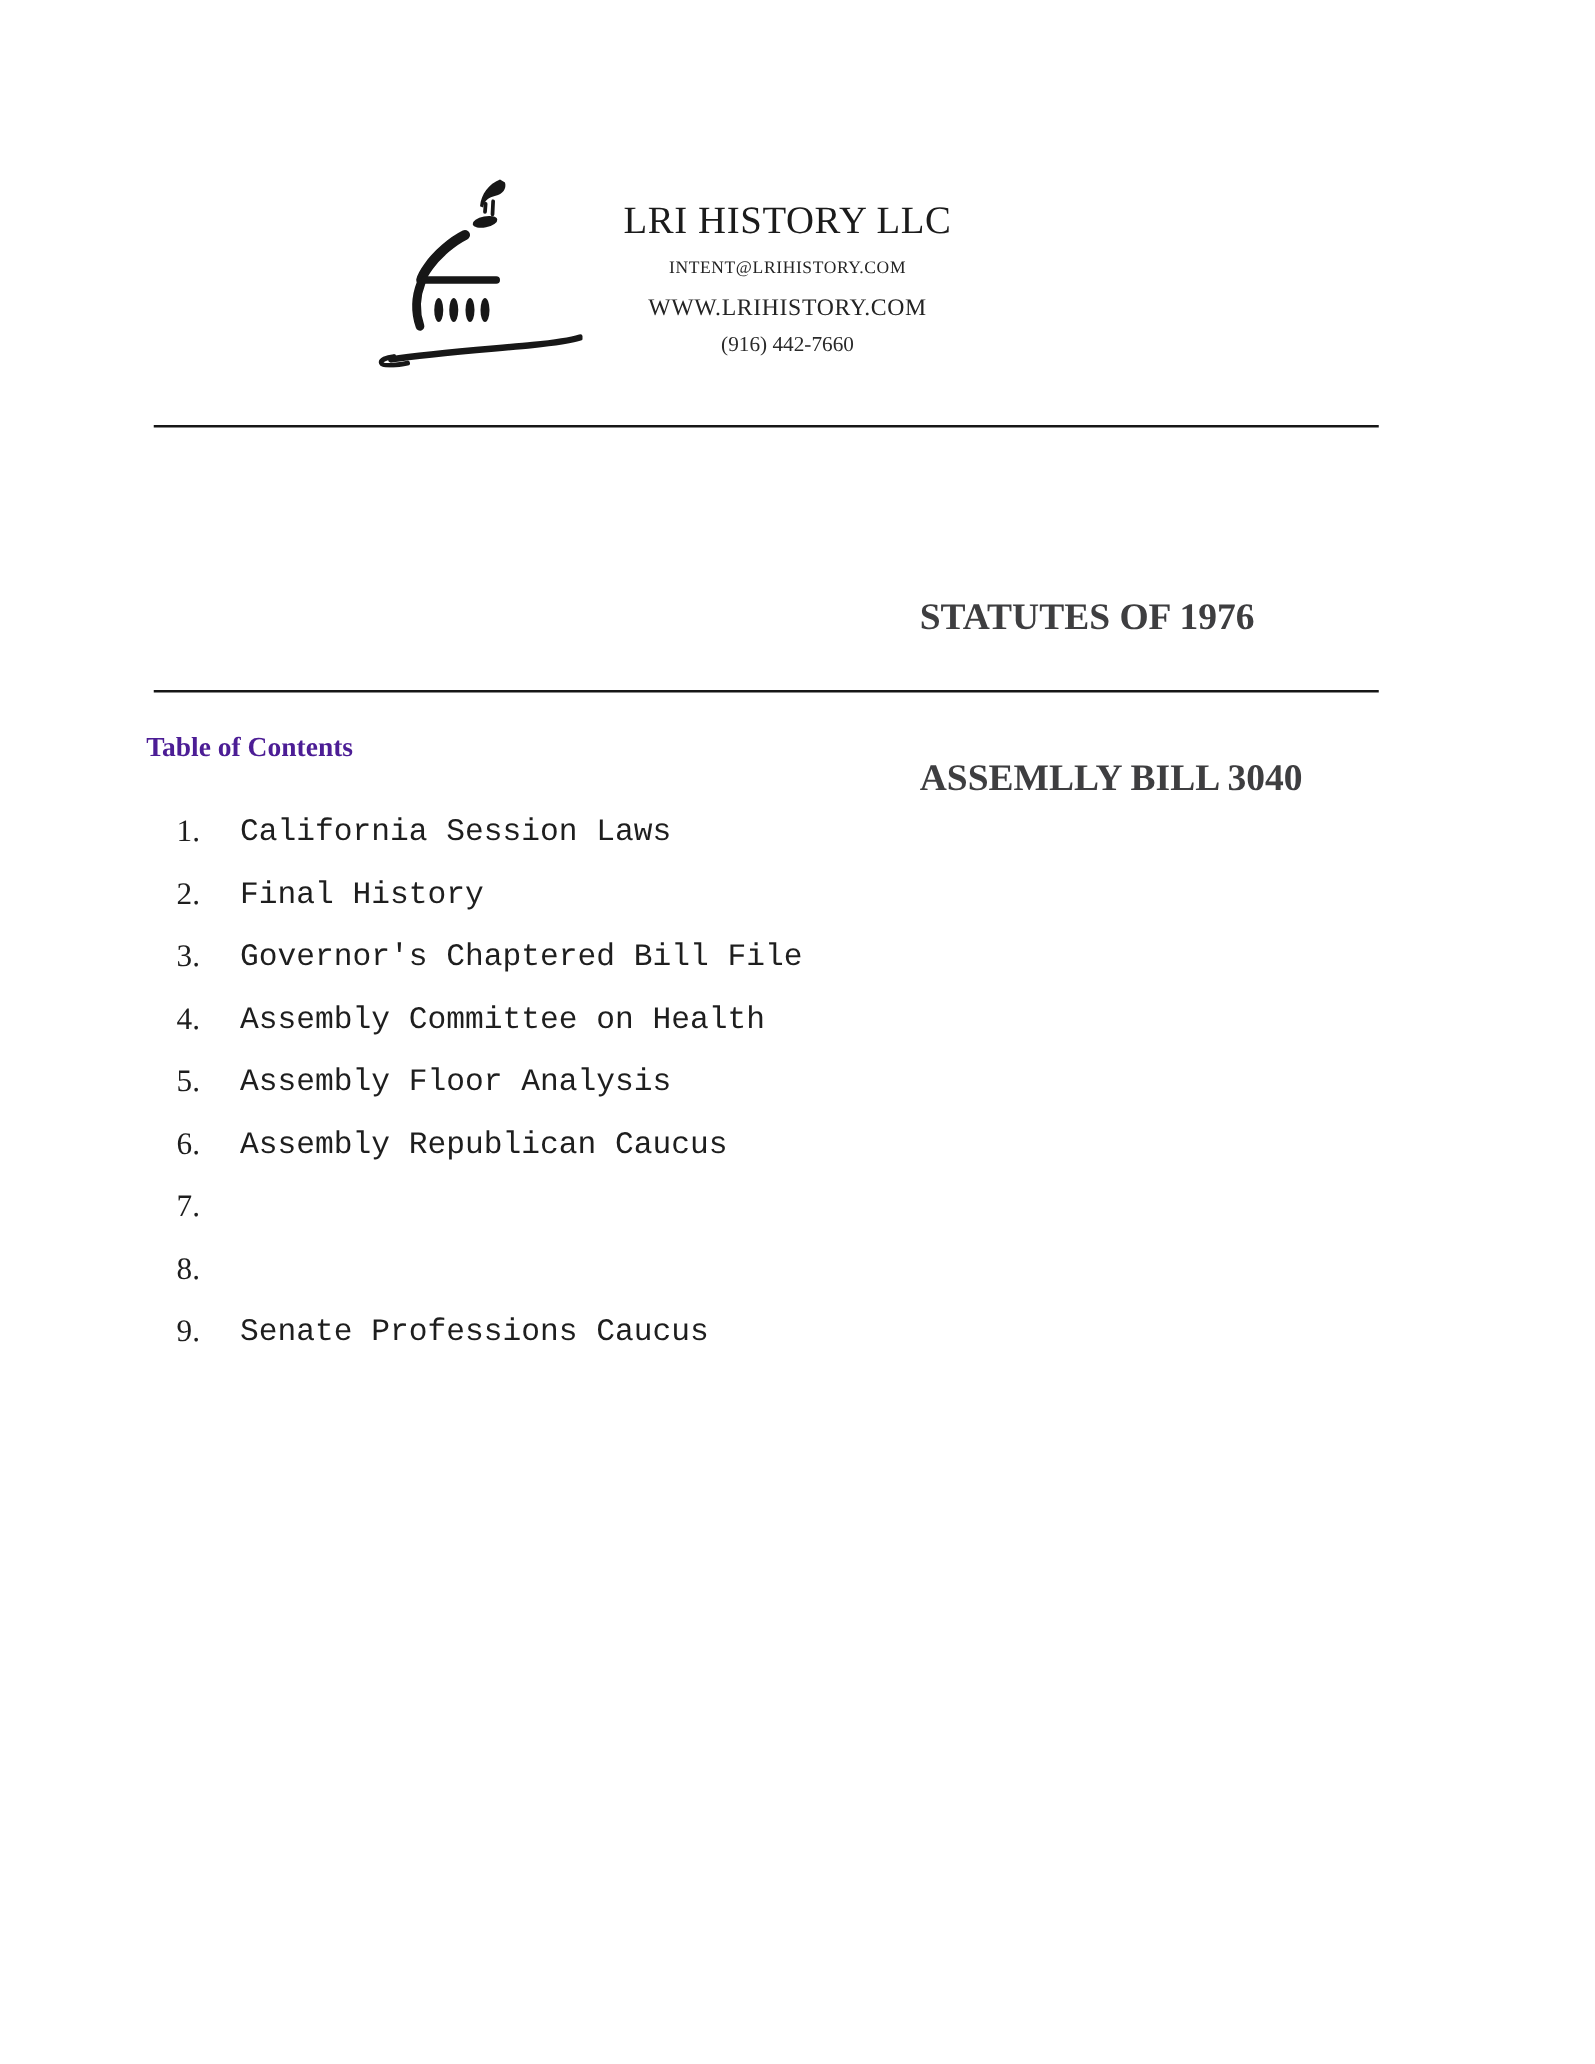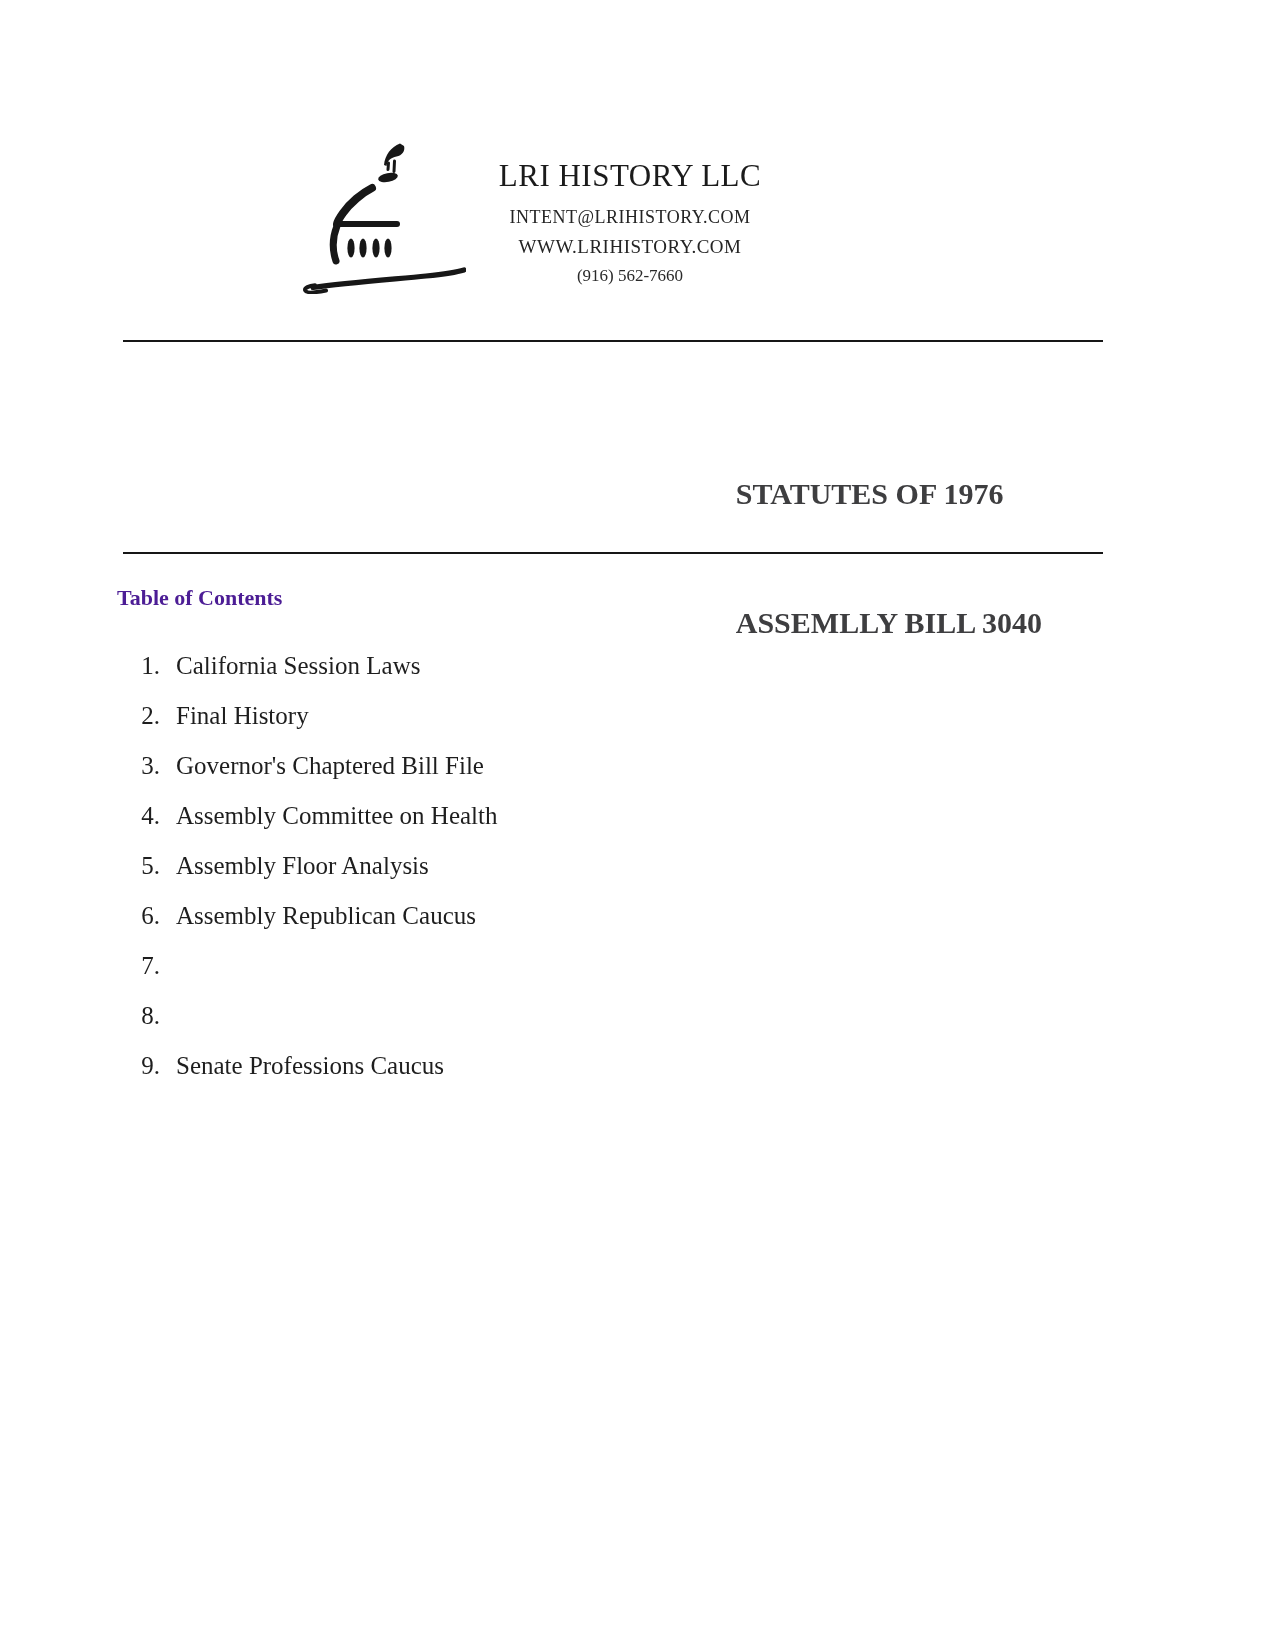--- a/index.html
+++ b/index.html
@@ -25,21 +25,21 @@
   
   .hdr-line {
     position: absolute;
     left: 430px;
     width: 400px;
     text-align: center;
     color: #1b1b1b;
     white-space: pre;
   }
   .company  { top: 158px; font-size: 31px; letter-spacing: 0.5px; }
-  .email    { top: 207px; font-size: 18px; letter-spacing: 0.5px; color: #242424; font-family: Liberation Serif, serif; }
+  .email    { top: 207px; font-size: 14px; letter-spacing: 0.5px; color: #242424; font-family: Liberation Serif, serif; }
   .website  { top: 236px; font-size: 19px; letter-spacing: 0.5px; color: #242424; }
   .phone    { top: 266px; font-size: 17px; color: #2a2a2a; }
 
   
   .rule {
     position: absolute;
     left: 123px;
     width: 980px;
     height: 2px;
     background: #161616;
@@ -71,21 +71,21 @@
   }
   .toc-list {
     position: absolute;
     left: 117px;
     top: 641px;
     color: #1e1e1e;
     font-size: 25px;
   }
   .toc-row { display: flex; line-height: 50px; height: 50px; }
   .toc-num { width: 43px; text-align: right; }
-  .toc-label { margin-left: 16px; white-space: pre; }
+  .toc-label { margin-left: 32px; white-space: pre; font-family: Liberation Mono, monospace; }
 
   .logo svg path, .logo svg line { stroke: #171717; fill: none; stroke-linecap: round; }
   .logo svg .filled { fill: #171717; stroke: none; }
 </style>
 </head>
 <body>
 
 <div class="page">
 
   <div class="logo">
@@ -110,21 +110,21 @@
       <ellipse class="filled" cx="92" cy="106" rx="3.6" ry="9.6"></ellipse>
 
       <path d="M30,148.5 C20,150.5 10.5,151.5 9.2,148.5 C8.2,146 13,143.8 19,143.3" stroke-width="4"></path>
       <path d="M17,145.5 C50,140.5 100,137 130,134 C148,132.2 160,130.5 168,128" stroke-width="5.2"></path>
     </svg>
   </div>
 
   <div class="hdr-line company">LRI HISTORY LLC</div>
   <div class="hdr-line email">INTENT@LRIHISTORY.COM</div>
   <div class="hdr-line website">WWW.LRIHISTORY.COM</div>
-  <div class="hdr-line phone">(916) 562-7660</div>
+  <div class="hdr-line phone">(916) 442-7660</div>
 
   <div class="rule rule-top"></div>
 
   <div class="title-block">
     <div>STATUTES OF 1976</div>
     <div>ASSEMLLY BILL 3040</div>
   </div>
 
   <div class="rule rule-bottom"></div>
 

